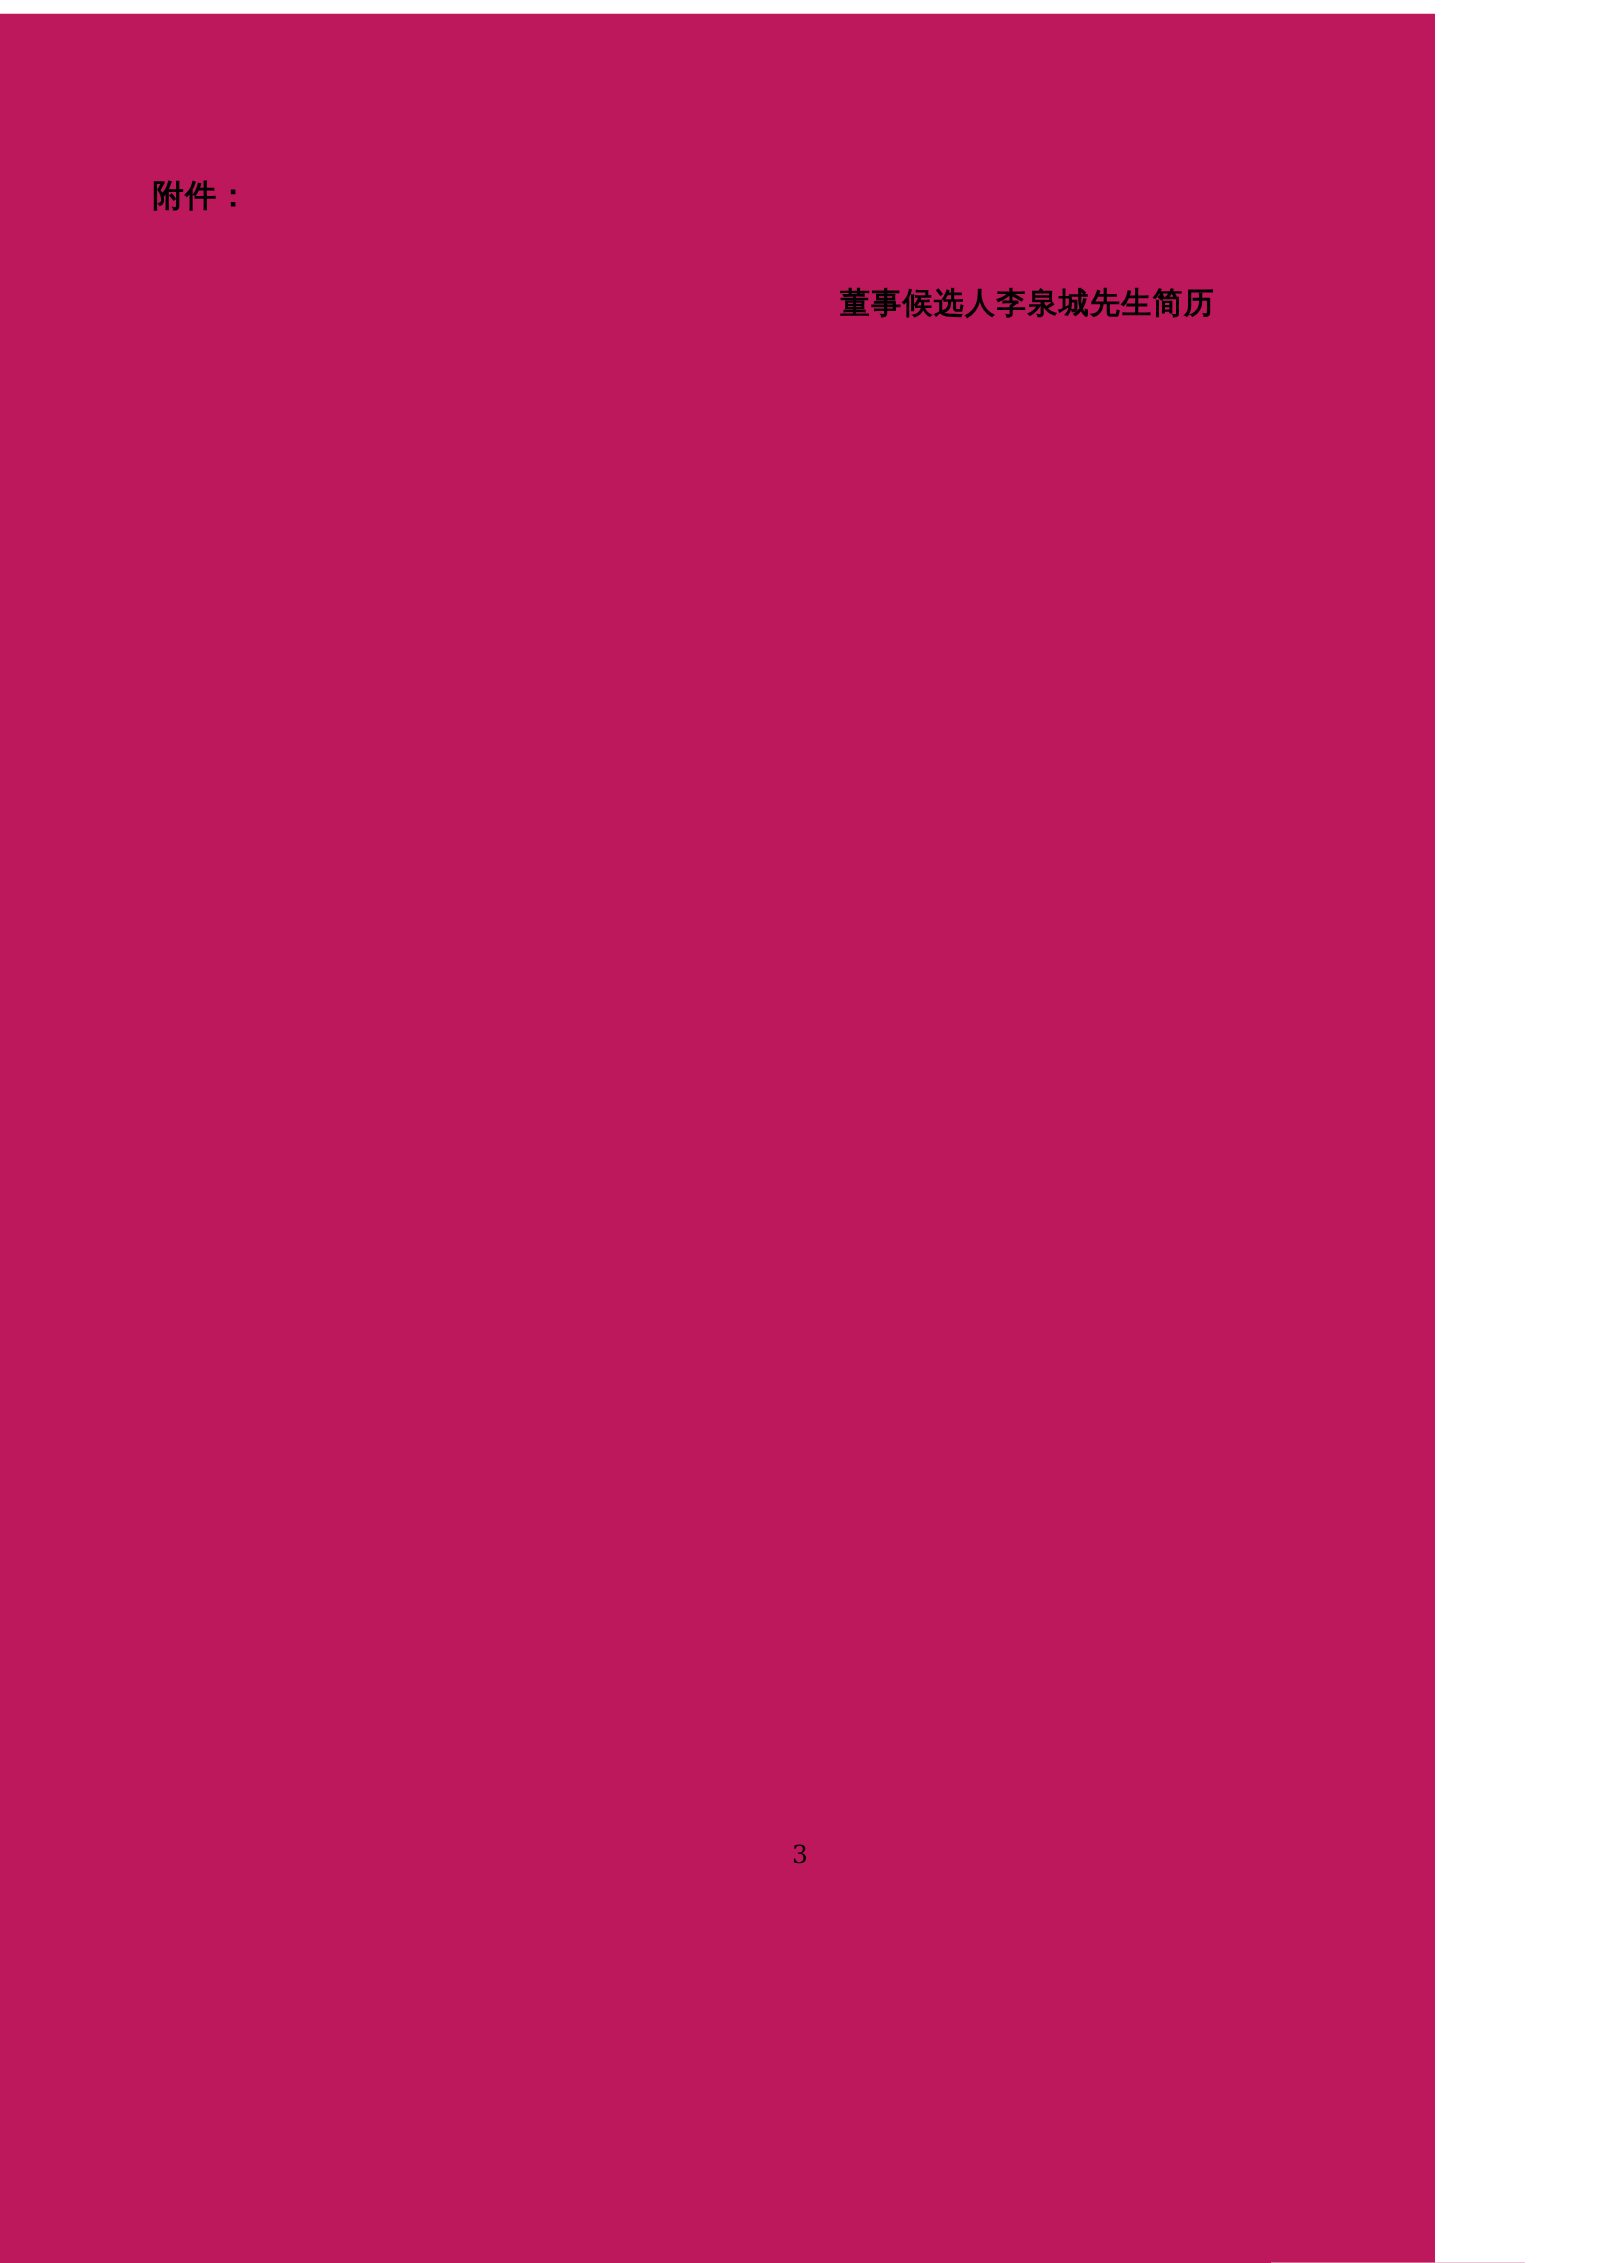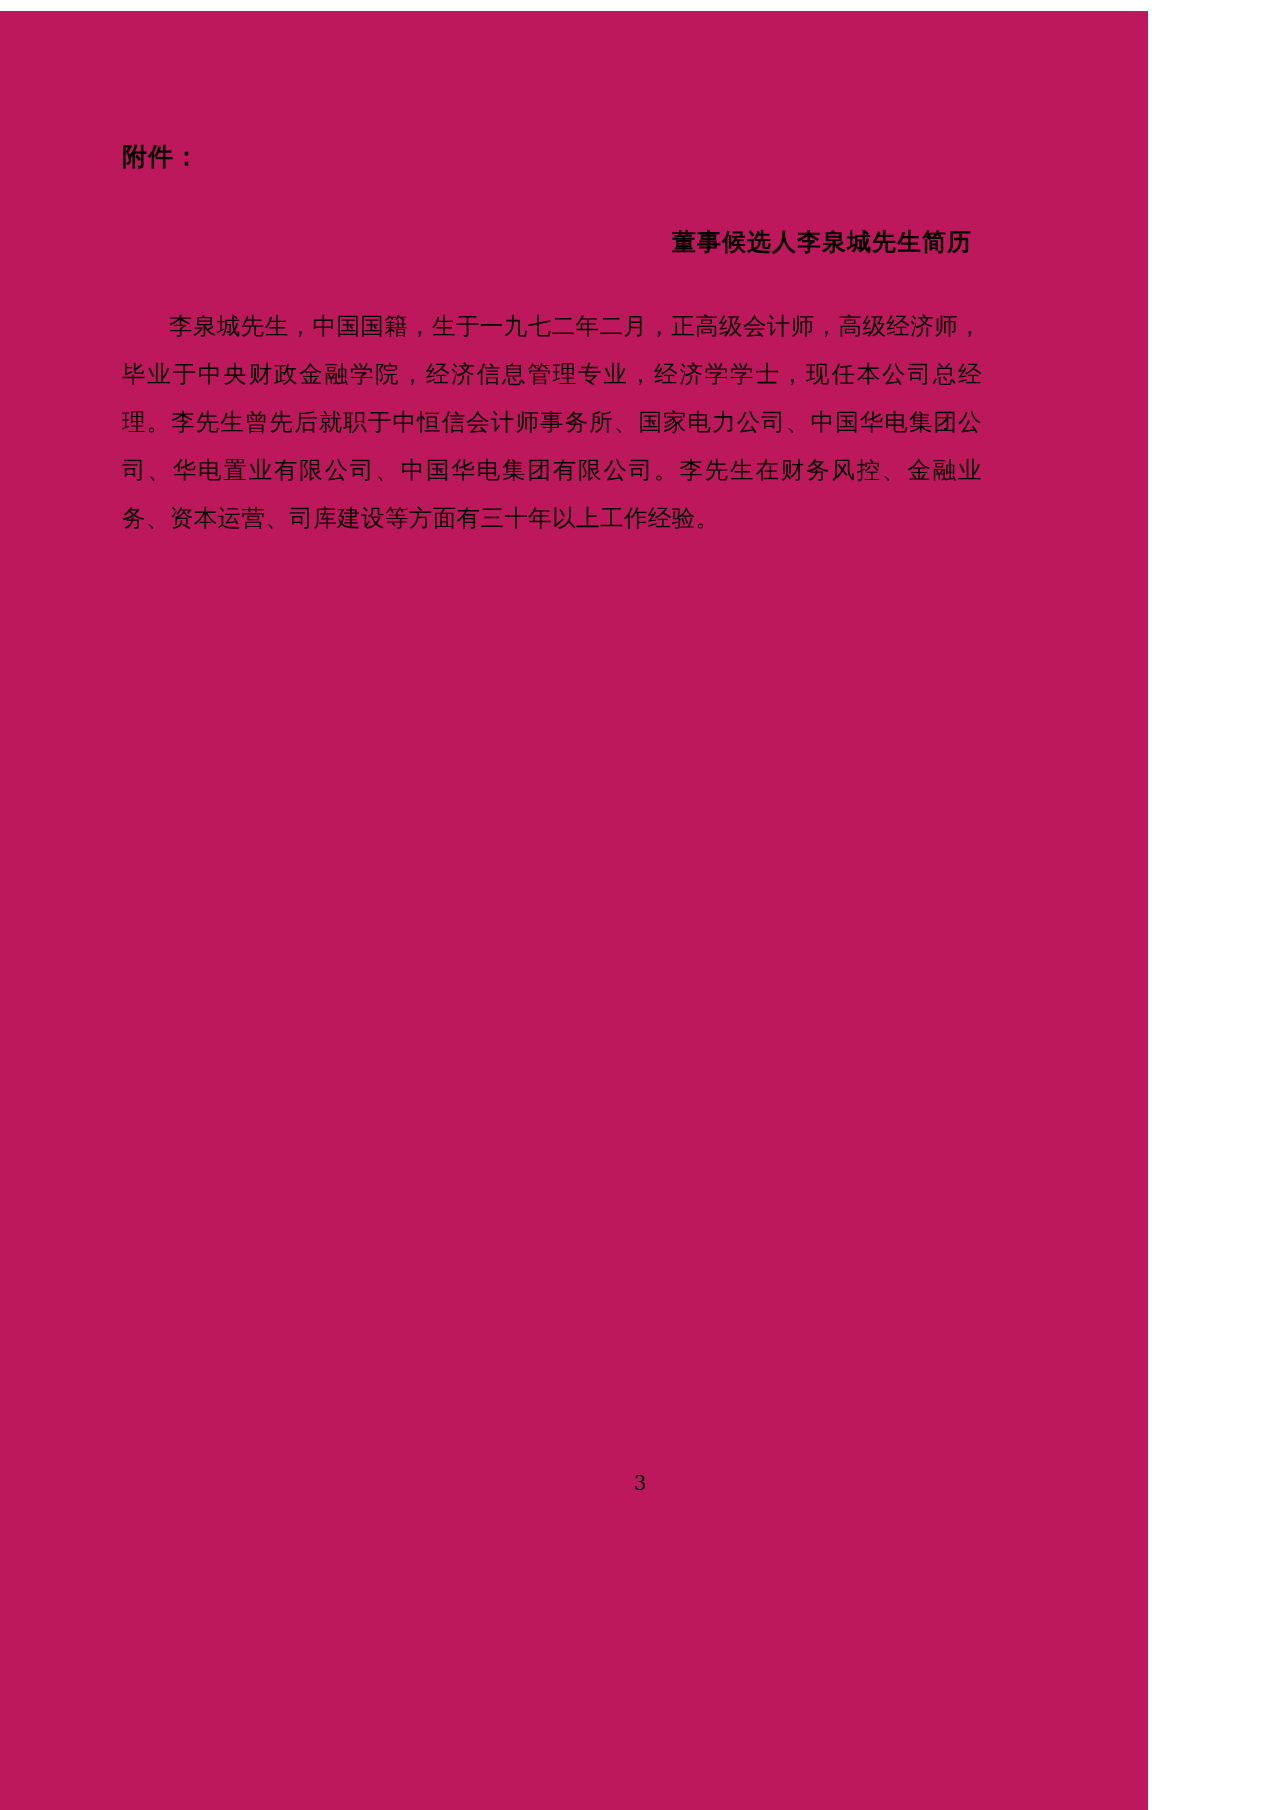--- a/index.html
+++ b/index.html
@@ -68,18 +68,17 @@
 </head>
 <body>
 
 <div class="page">
   <div class="content">
 
     <div class="attachment-label">附件：</div>
 
     <div class="doc-title">董事候选人李泉城先生简历</div>
 
-    <p class="body-paragraph">李泉城先生，中国国籍，生于一九七二年二月，正高级会计师，高级经济师，毕业于中央财政金融学院，经济信息管理专业，经济学学士，现任本公司总经理。李先生曾先后就职于中恒信会计师事务所、国家电力公司、中国华电集团公司、华电置业有限公司、中国华电集团有限公司。李先生在财务风控、金融业务、资本运营、司库建设等方面有三十年以上工作经验。</p>
 
   </div>
 
   <div class="page-number">3</div>
 </div>
 
 </body></html>

